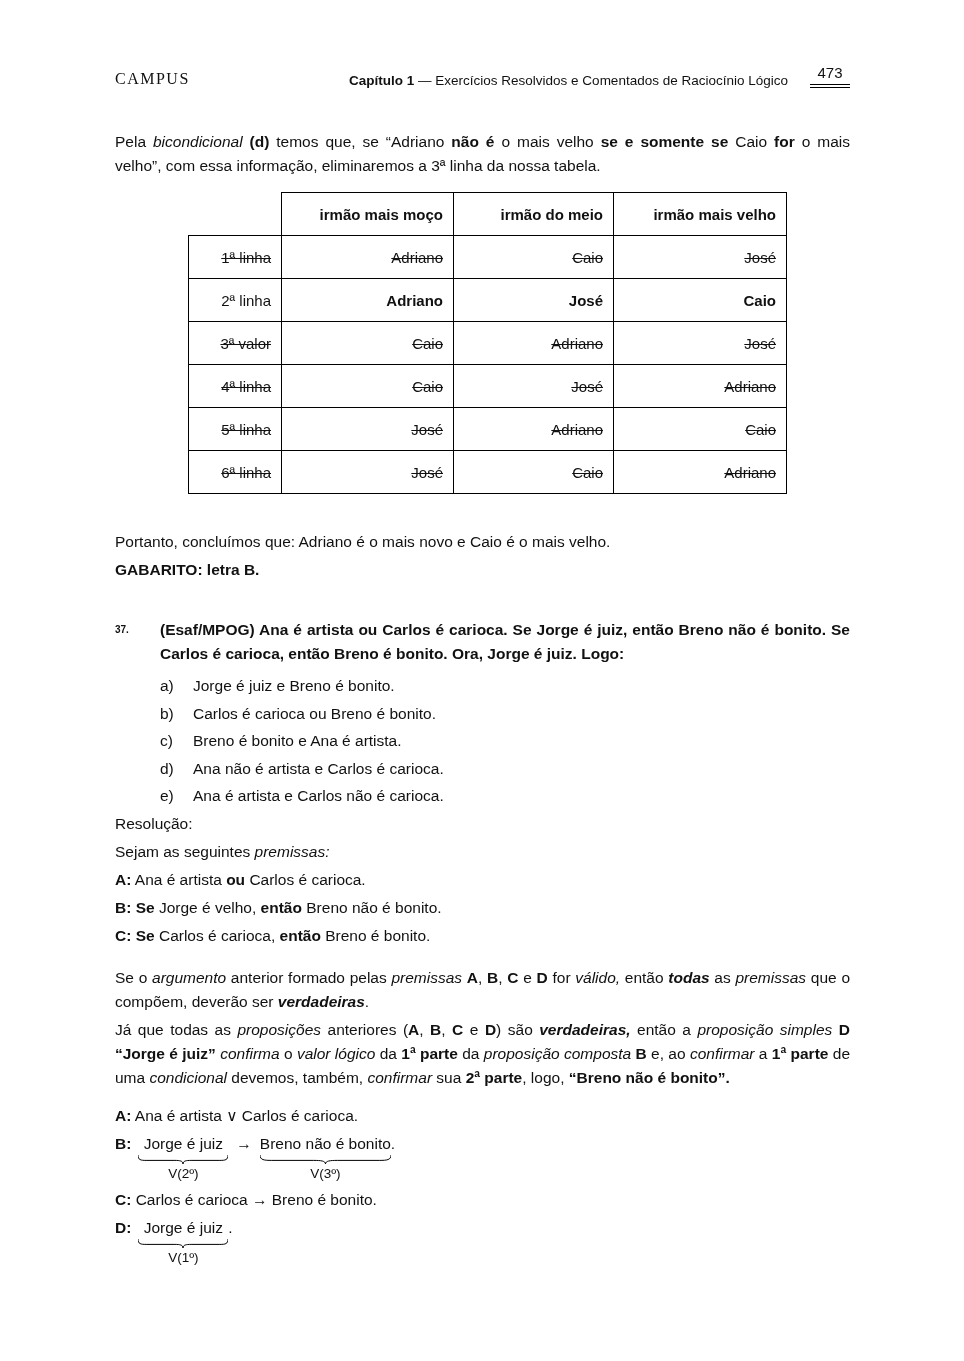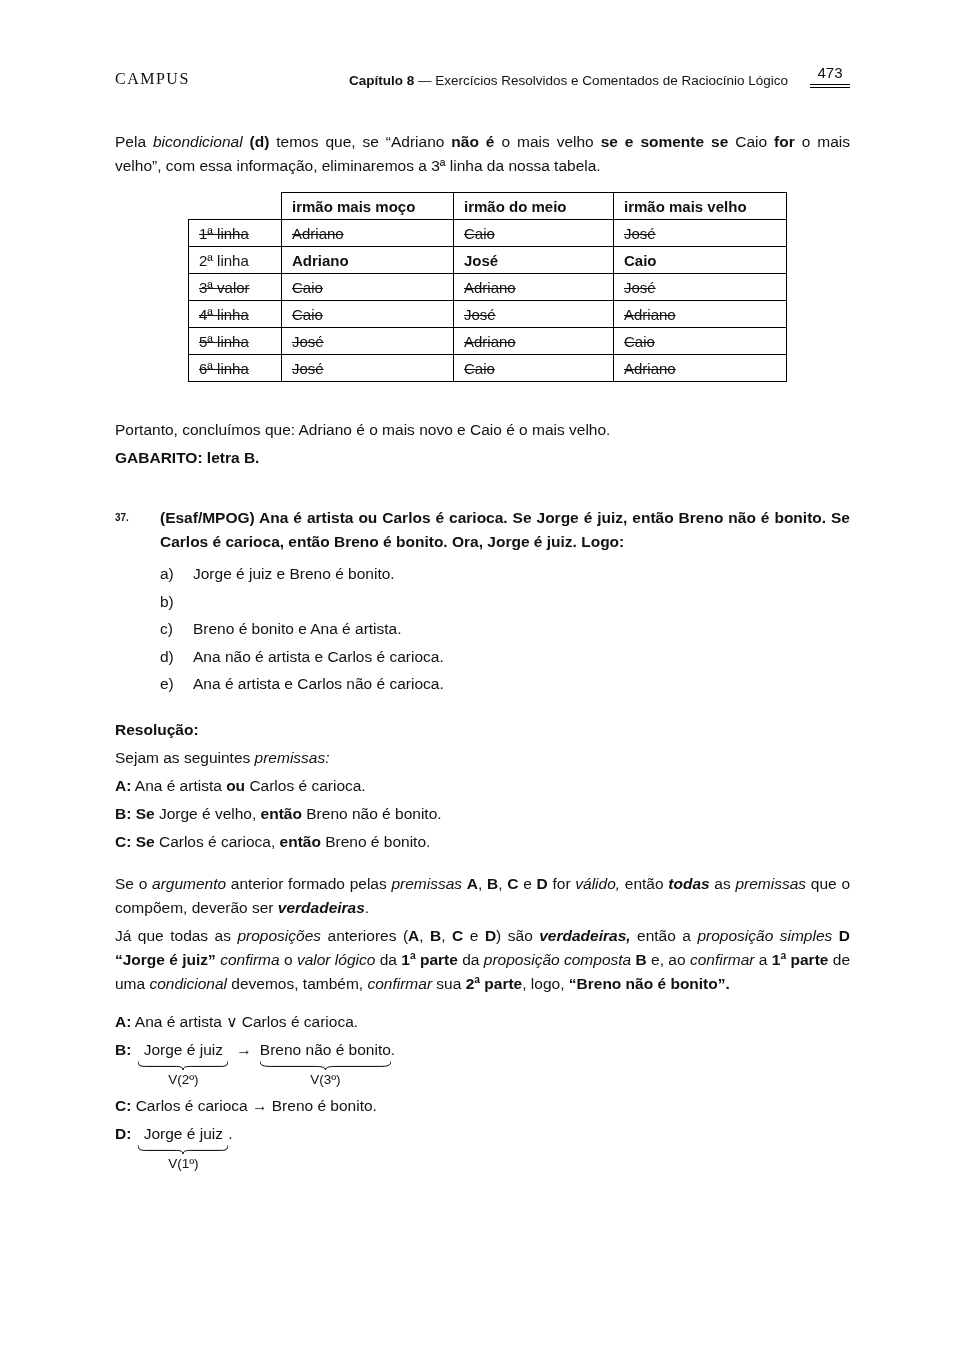--- a/index.html
+++ b/index.html
@@ -23,21 +23,21 @@
   .double-rule { width:40px; height:4px; border-top:1px solid #000; border-bottom:1px solid #000; margin-top:3px; }
 
   
   .para { font-size:15.5px; line-height:24px; text-align:justify; }
   .mt-sm { margin-top:4px; }
   .mt-md { margin-top:18px; }
 
   
   .truth-table { border-collapse:collapse; margin:14px 0 0 73px; font-size:15px; }
   .truth-table th, .truth-table td {
-    border:1px solid #000; height:27px; text-align:left; padding:4px 10px;
+    border:1px solid #000; height:43px; text-align:right; padding:4px 10px;
     white-space:nowrap;
   }
   .truth-table th { font-weight:bold; }
   .truth-table .corner { border:none; }
   .truth-table .col1 { width:172px; }
   .truth-table .col2 { width:160px; }
   .truth-table .col3 { width:173px; }
   .truth-table .row-label { width:93px; }
   .truth-table tr.struck td { text-decoration:line-through; }
   .truth-table tr.bold-row td:not(.row-label) { font-weight:bold; }
@@ -47,21 +47,21 @@
 
   
   .question { display:flex; margin-top:36px; }
   .qnum { width:45px; font-weight:bold; font-size:10px; line-height:24px; flex:none; }
   .qtext { flex:1; font-weight:bold; }
   .options { margin:8px 0 0 45px; }
   .option { display:flex; font-size:15.5px; line-height:23px; margin-bottom:4.5px; }
   .opt-letter { width:33px; flex:none; }
 
   
-  .res-heading { margin-top:23px; font-weight:bold; font-size:15.5px; line-height:24px; }
+  .res-heading { margin-top:4px; font-weight:normal; font-size:15.5px; line-height:24px; }
   .lead { margin-top:4px; }
   .premise { margin-top:4px; }
 
   
   .logic-line { display:flex; align-items:flex-start; font-size:15.5px; line-height:23px; }
   .lg-prefix { font-weight:bold; margin-right:7px; flex:none; }
   .lg-arrow { margin:0 8px; flex:none; }
   .brace-group { display:inline-flex; flex-direction:column; align-items:center; }
   .bg-text { display:block; white-space:pre; }
   .brace { display:block; width:100%; height:9px; }
@@ -71,21 +71,21 @@
   .sym-c { margin-top:6px; }
   .sym-d { margin-top:4px; }
 </style>
 </head>
 <body>
 
 <div class="page">
 
   <div class="header">
     <span class="brand">CAMPUS</span>
-    <span class="chapter"><span class="b">Capítulo 8</span><span> — Exercícios Resolvidos e Comentados de Raciocínio Lógico</span></span>
+    <span class="chapter"><span class="b">Capítulo 1</span><span> — Exercícios Resolvidos e Comentados de Raciocínio Lógico</span></span>
     <span class="pagenum-wrap">
       <span class="pagenum">473</span>
       <span class="double-rule"></span>
     </span>
   </div>
 
   <p class="para"><span>Pela </span><span class="i">bicondicional </span><span class="b">(d)</span><span> temos que, se “Adriano </span><span class="b">não é</span><span> o mais velho </span><span class="b">se e somente se</span><span> Caio </span><span class="b">for</span><span> o mais velho”, com essa informação, eliminaremos a 3ª linha da nossa tabela.</span></p>
 
   <table class="truth-table">
     <thead>
@@ -143,20 +143,21 @@
     <span class="qnum">37.</span>
     <p class="para qtext">(Esaf/MPOG) Ana é artista ou Carlos é carioca. Se Jorge é juiz, então Breno não é bonito. Se Carlos é carioca, então Breno é bonito. Ora, Jorge é juiz. Logo:</p>
   </div>
   <div class="options">
       <div class="option">
         <span class="opt-letter">a)</span>
         <span class="opt-text">Jorge é juiz e Breno é bonito.</span>
       </div>
       <div class="option">
         <span class="opt-letter">b)</span>
+        <span class="opt-text">Carlos é carioca ou Breno é bonito.</span>
       </div>
       <div class="option">
         <span class="opt-letter">c)</span>
         <span class="opt-text">Breno é bonito e Ana é artista.</span>
       </div>
       <div class="option">
         <span class="opt-letter">d)</span>
         <span class="opt-text">Ana não é artista e Carlos é carioca.</span>
       </div>
       <div class="option">

